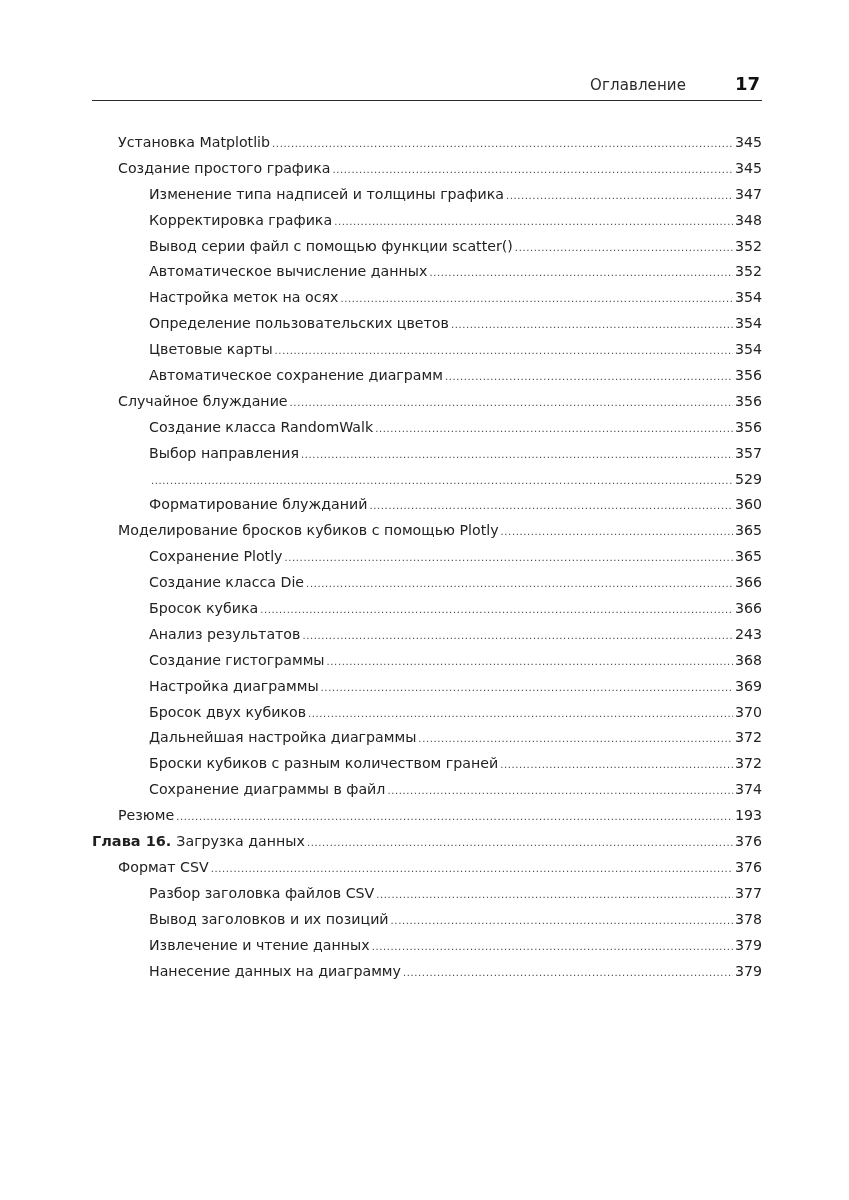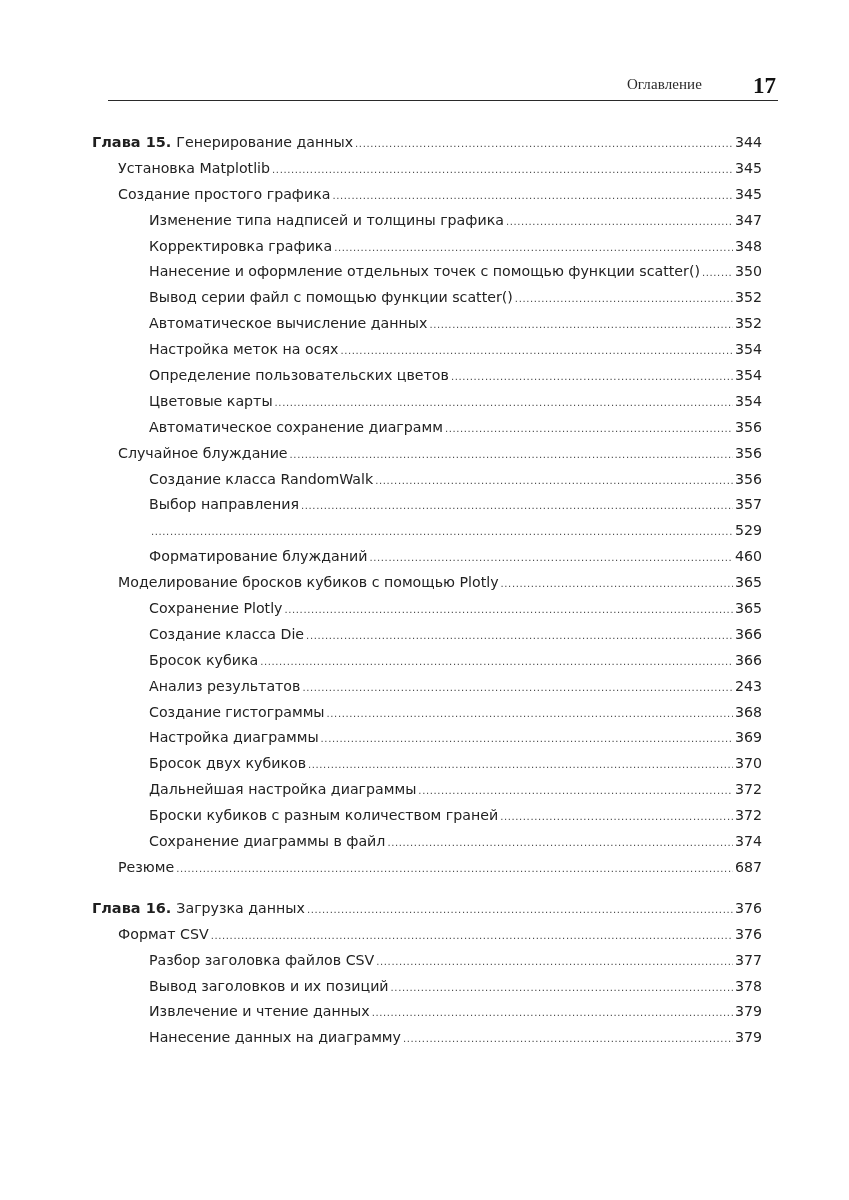--- a/index.html
+++ b/index.html
@@ -10,61 +10,60 @@
     body {
       width: 849px;
       height: 1200px;
       position: relative;
       overflow: hidden;
       font-family: "DejaVu Sans", sans-serif;
       color: #1f1f1f;
     }
     .page-header {
       position: absolute;
-      left: 108px;
+      left: 92px;
       top: 70px;
       width: 670px;
       height: 30px;
       border-bottom: 1px solid #2a2a2a;
-      font-family: Liberation Serif, serif;
     }
     .running-title {
       position: absolute;
       right: 76px;
       top: 6px;
       font-size: 15px;
       color: #2a2a2a;
       letter-spacing: 0.1px;
     }
     .page-number {
       position: absolute;
       right: 2px;
       top: 3px;
-      font-size: 23px;
+      font-size: 18px;
       font-weight: bold;
       color: #111;
     }
     .toc {
       position: absolute;
       left: 92px;
       top: 130px;
       width: 670px;
     }
     .toc-row {
       display: flex;
       align-items: baseline;
       height: 25.9px;
       font-size: 14.2px;
       line-height: 25.9px;
       white-space: nowrap;
       overflow: hidden;
     }
     .toc-row.level-1 { padding-left: 26px; }
     .toc-row.level-2 { padding-left: 57px; }
-    .toc-row.chapter-gap { margin-top: 15px; }
+    .toc-row.chapter-gap { }
     .chapter-prefix {
       font-weight: bold;
       margin-right: 5px;
       font-size: 14.5px;
     }
     .entry-title {
       flex: 0 0 auto;
       color: #222;
     }
     .leader {
@@ -86,26 +85,20 @@
   </style>
 </head>
 <body>
 
 <div class="page-header">
   <span class="running-title">Оглавление</span>
   <span class="page-number">17</span>
 </div>
 
 <div class="toc" id="toc">
-    <div class="toc-row level-0">
-      <span class="chapter-prefix">Глава 15.</span>
-      <span class="entry-title">Генерирование данных</span>
-      <span class="leader"></span>
-      <span class="entry-page">344</span>
-    </div>
     <div class="toc-row level-1">
       <span class="entry-title">Установка Matplotlib</span>
       <span class="leader"></span>
       <span class="entry-page">345</span>
     </div>
     <div class="toc-row level-1">
       <span class="entry-title">Создание простого графика</span>
       <span class="leader"></span>
       <span class="entry-page">345</span>
     </div>
@@ -113,25 +106,20 @@
       <span class="entry-title">Изменение типа надписей и толщины графика</span>
       <span class="leader"></span>
       <span class="entry-page">347</span>
     </div>
     <div class="toc-row level-2">
       <span class="entry-title">Корректировка графика</span>
       <span class="leader"></span>
       <span class="entry-page">348</span>
     </div>
     <div class="toc-row level-2">
-      <span class="entry-title">Нанесение и оформление отдельных точек с помощью функции scatter()</span>
-      <span class="leader"></span>
-      <span class="entry-page">350</span>
-    </div>
-    <div class="toc-row level-2">
       <span class="entry-title">Вывод серии файл с помощью функции scatter()</span>
       <span class="leader"></span>
       <span class="entry-page">352</span>
     </div>
     <div class="toc-row level-2">
       <span class="entry-title">Автоматическое вычисление данных</span>
       <span class="leader"></span>
       <span class="entry-page">352</span>
     </div>
     <div class="toc-row level-2">
@@ -169,21 +157,21 @@
       <span class="leader"></span>
       <span class="entry-page">357</span>
     </div>
     <div class="toc-row level-2">
       <span class="leader"></span>
       <span class="entry-page">529</span>
     </div>
     <div class="toc-row level-2">
       <span class="entry-title">Форматирование блужданий</span>
       <span class="leader"></span>
-      <span class="entry-page">460</span>
+      <span class="entry-page">360</span>
     </div>
     <div class="toc-row level-1">
       <span class="entry-title">Моделирование бросков кубиков с помощью Plotly</span>
       <span class="leader"></span>
       <span class="entry-page">365</span>
     </div>
     <div class="toc-row level-2">
       <span class="entry-title">Сохранение Plotly</span>
       <span class="leader"></span>
       <span class="entry-page">365</span>
@@ -229,21 +217,21 @@
       <span class="entry-page">372</span>
     </div>
     <div class="toc-row level-2">
       <span class="entry-title">Сохранение диаграммы в файл</span>
       <span class="leader"></span>
       <span class="entry-page">374</span>
     </div>
     <div class="toc-row level-1">
       <span class="entry-title">Резюме</span>
       <span class="leader"></span>
-      <span class="entry-page">687</span>
+      <span class="entry-page">193</span>
     </div>
     <div class="toc-row level-0 chapter-gap">
       <span class="chapter-prefix">Глава 16.</span>
       <span class="entry-title">Загрузка данных</span>
       <span class="leader"></span>
       <span class="entry-page">376</span>
     </div>
     <div class="toc-row level-1">
       <span class="entry-title">Формат CSV</span>
       <span class="leader"></span>

